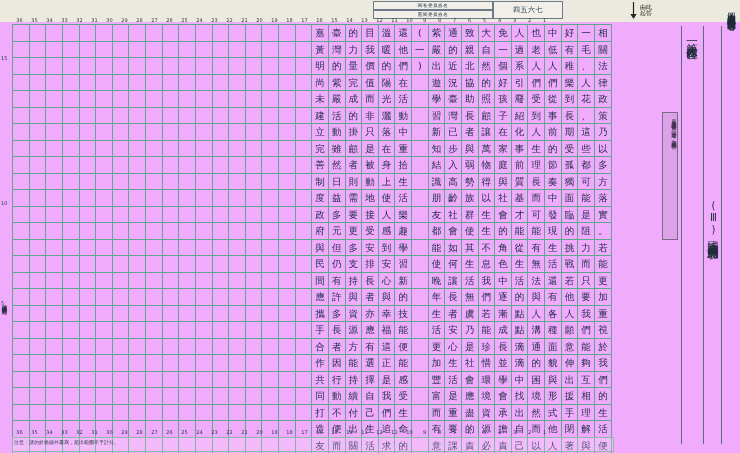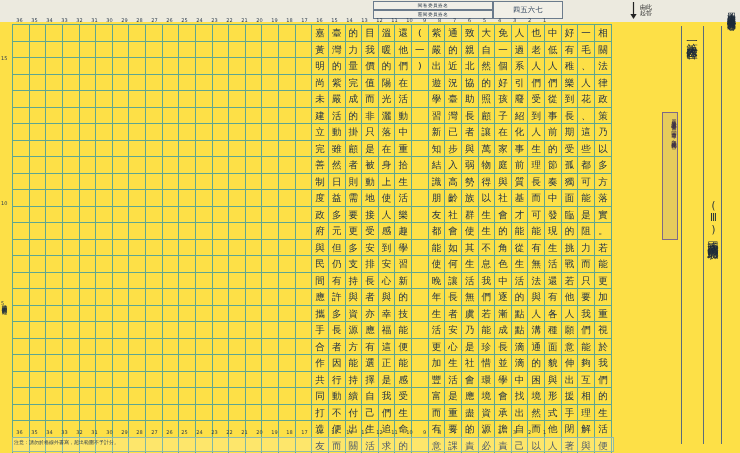--- a/index.html
+++ b/index.html
@@ -5,21 +5,21 @@
   html,body{margin:0;padding:0;}
   body{
     width:740px;height:453px;
     background:#e9e7dd;
     font-family:"DejaVu Sans", sans-serif;
     overflow:hidden;
   }
   #sheet{
     position:relative;
     width:740px;height:453px;
-    background:#fde047;
+    background:#f0abfc;
   }
   
   .top-strip{
     position:absolute;top:0;left:0;width:740px;height:22px;
     background:#eceadf;
   }
   .hdr-box{
     position:absolute;
     border:1px solid #6b7b8c;
     font-size:5px;color:#2b3a4a;

